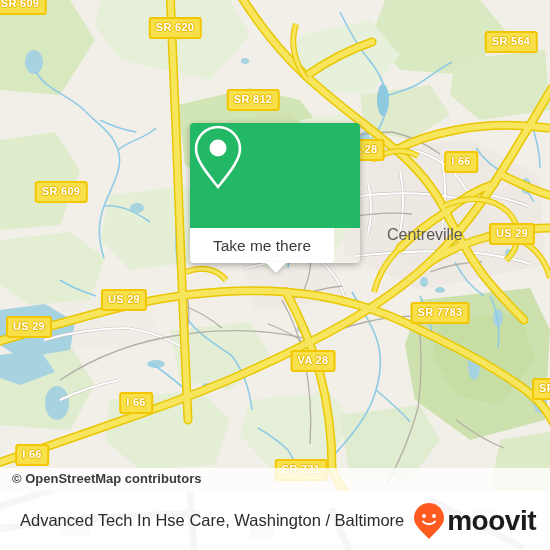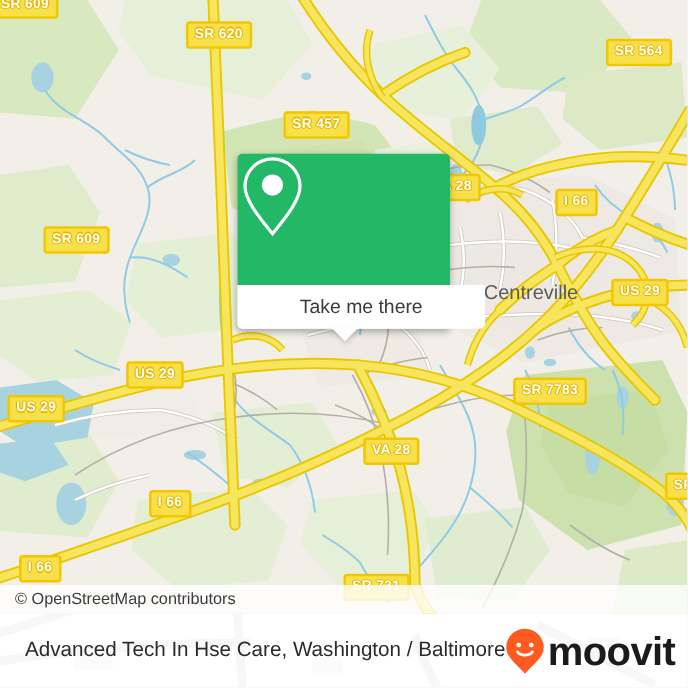--- a/index.html
+++ b/index.html
@@ -20,49 +20,49 @@
           text-shadow:-1px 0 #e8b800,1px 0 #e8b800,0 -1px #e8b800,0 1px #e8b800;
           transform:translate(-50%,-50%);}
 
   
   .place{position:absolute;color:#5a5a58;font-size:16px;white-space:nowrap;
          transform:translateY(-50%);}
 
   
   #attrib{position:absolute;left:0;bottom:0;width:550px;height:23px;
           background:rgba(255,255,255,.80);}
-  #attrib span{position:absolute;left:12px;top:3px;color:#3c3c3c;font-size:13px;}
+  #attrib span{position:absolute;left:12px;top:3px;color:#3c3c3c;font-size:13px;font-weight:bold;}
 
   
   #card{position:absolute;left:190px;top:123px;width:170px;height:140px;
         border-radius:4px;overflow:visible;
         box-shadow:0 2px 6px rgba(0,0,0,.30);}
   #card-top{position:absolute;left:0;top:0;width:170px;height:105px;
             background:#22b866;border-radius:4px 4px 0 0;
             display:flex;align-items:center;justify-content:center;}
-  #card-foot{position:absolute;left:0;top:105px;width:198px;height:35px;
+  #card-foot{position:absolute;left:0;top:105px;width:144px;height:35px;
              background:#ffffff;border-radius:0 0 4px 4px;
              display:flex;align-items:center;justify-content:center;}
   #card-foot span{color:#3b3b3b;font-size:15.5px;}
   #card-tail{position:absolute;left:75px;top:139px;width:0;height:0;
              border-left:11px solid transparent;border-right:11px solid transparent;
              border-top:11px solid #ffffff;
              filter:drop-shadow(0 2px 2px rgba(0,0,0,.18));}
 
   
   #footer{position:absolute;left:0;top:491px;width:550px;height:59px;
           background:#ffffff;overflow:hidden;padding-left:44px;}
   #footer-watermark{position:absolute;left:0;top:-491px;width:550px;height:550px;
                     opacity:.07;}
   #footer-inner{position:absolute;left:0;top:0;width:550px;height:59px;
                 display:flex;align-items:center;justify-content:space-between;
                 padding:0 14px 0 20px;box-sizing:border-box;}
   #footer-title{color:#2b2b2b;font-size:16.5px;white-space:nowrap;}
   #brand{display:flex;align-items:center;gap:2px;}
-  #brand-word{color:#1b1b1b;font-size:32px;font-weight:bold;letter-spacing:-.5px;
+  #brand-word{color:#1b1b1b;font-size:28px;font-weight:bold;letter-spacing:-.5px;
               line-height:1;}
 </style>
 </head>
 <body>
 
 <div id="root">
 
   <div id="map">
 
     <svg width="550" height="491" viewBox="0 0 550 491">
@@ -266,21 +266,21 @@
 
       </g>
     </svg>
 
     <div class="place" style="left:358px;top:235px;margin-left:29px;">Centreville</div>
 
     <div id="shields">
         <div class="shield" style="left: 20px; top: 4px;">SR 609</div>
         <div class="shield" style="left: 175px; top: 28px;">SR 620</div>
         <div class="shield" style="left: 511px; top: 42px;">SR 564</div>
-        <div class="shield" style="left: 253px; top: 100px;">SR 457</div>
+        <div class="shield" style="left: 253px; top: 100px;">SR 812</div>
         <div class="shield" style="left: 362px; top: 150px;">VA 28</div>
         <div class="shield" style="left: 461px; top: 162px;">I 66</div>
         <div class="shield" style="left: 61px; top: 192px;">SR 609</div>
         <div class="shield" style="left: 512px; top: 234px;">US 29</div>
         <div class="shield" style="left: 124px; top: 300px;">US 29</div>
         <div class="shield" style="left: 440px; top: 313px;">SR 7783</div>
         <div class="shield" style="left: 29px; top: 327px;">US 29</div>
         <div class="shield" style="left: 313px; top: 361px;">VA 28</div>
         <div class="shield" style="left: 547px; top: 389px;">SR</div>
         <div class="shield" style="left: 136px; top: 403px;">I 66</div>

